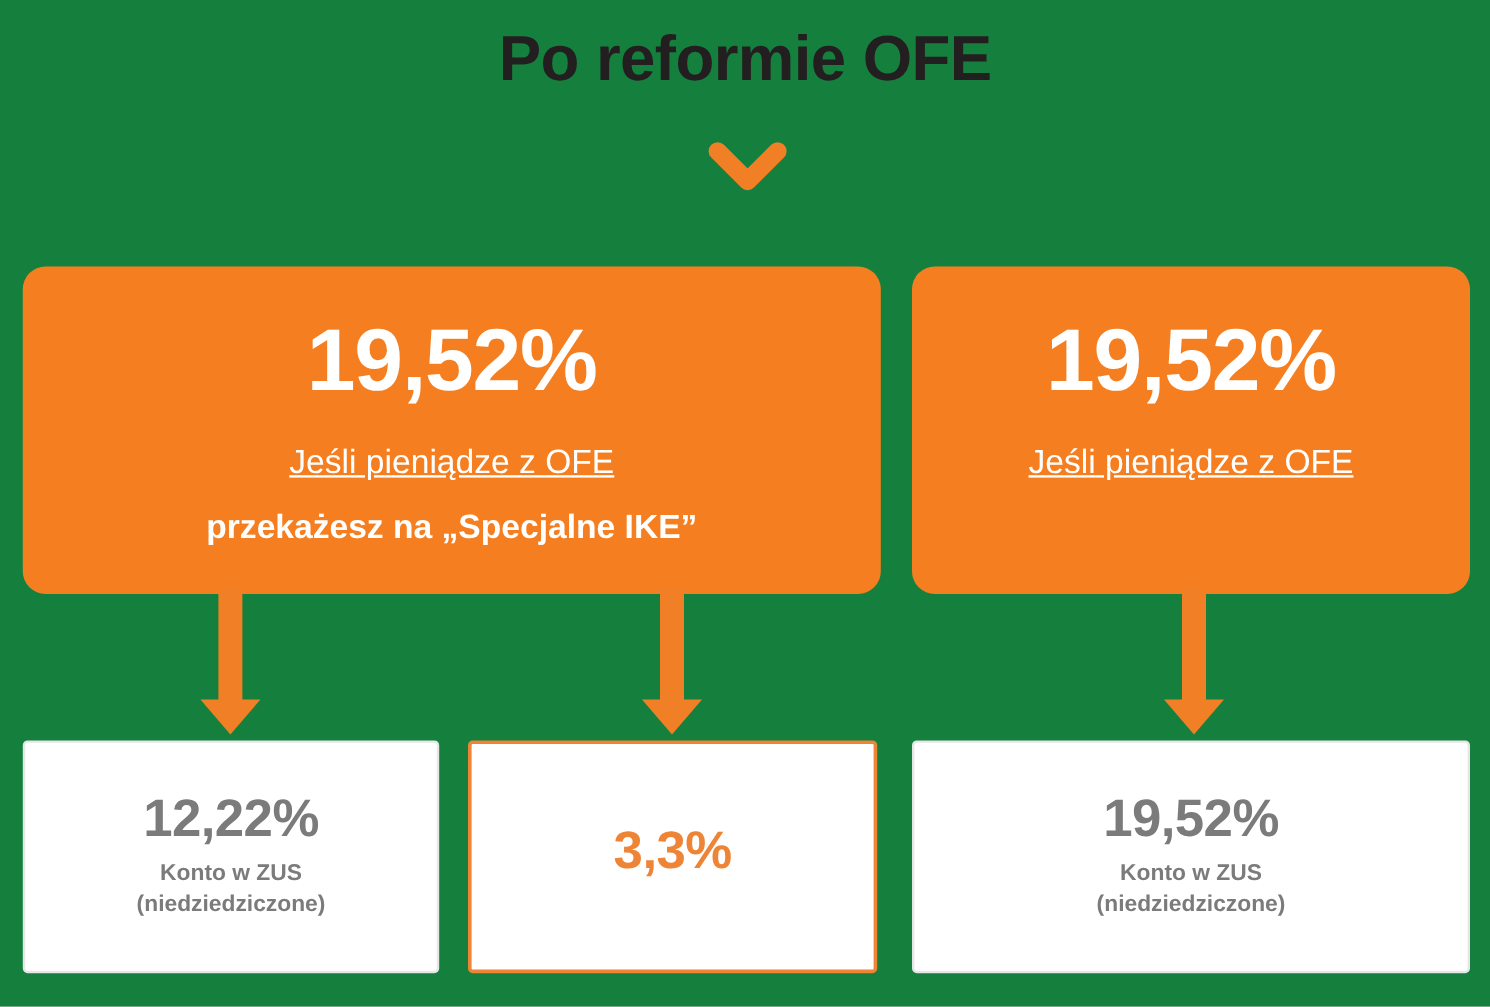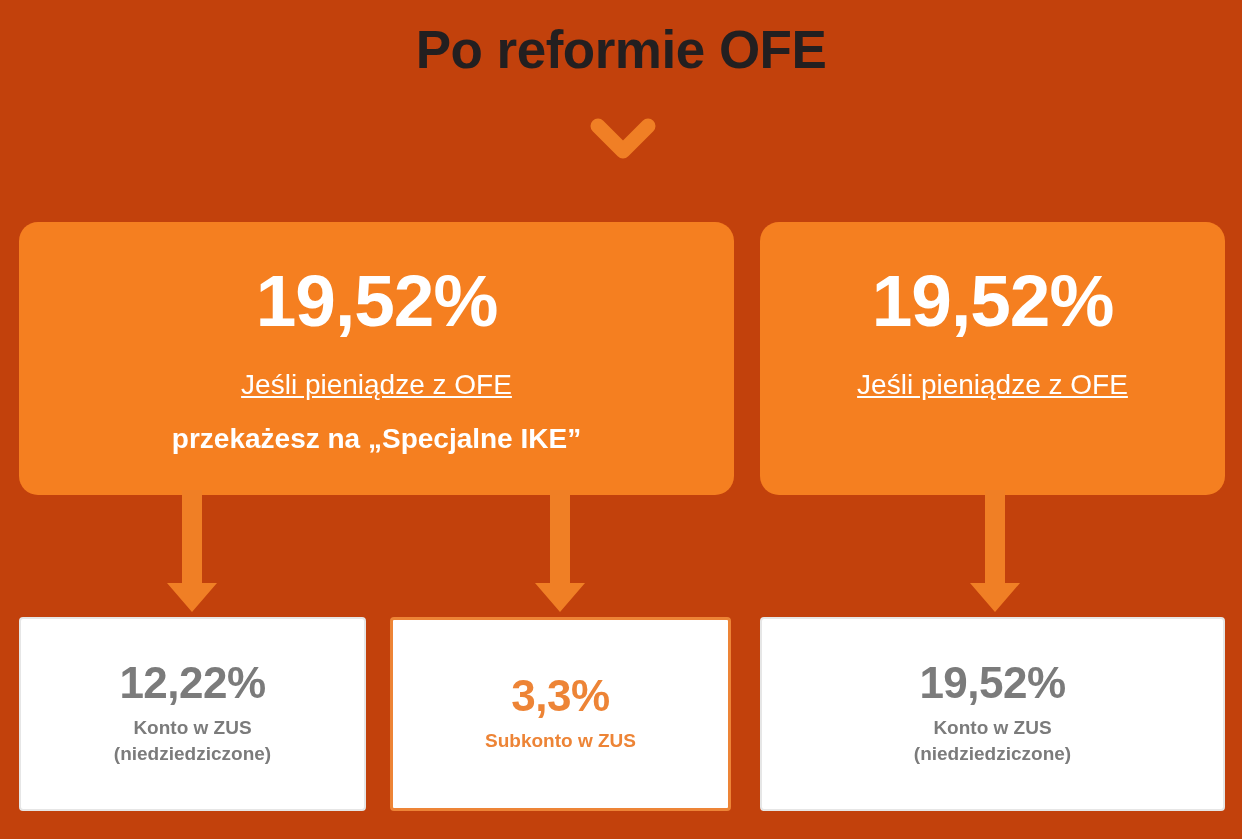--- a/index.html
+++ b/index.html
@@ -9,21 +9,21 @@
     background: #ffffff;
   }
   body {
     font-family: "Liberation Sans", "DejaVu Sans", sans-serif;
     -webkit-font-smoothing: antialiased;
   }
   #infographic {
     position: relative;
     width: 1242px;
     height: 839px;
-    background: #c2410c;
+    background: #15803d;
     overflow: hidden;
   }
 
   
   .page-title {
     position: absolute;
     left: 0;
     top: 22px;
     width: 1242px;
     text-align: center;
@@ -170,21 +170,20 @@
   </div>
 
   <div class="bottom-box b1">
     <div class="pct gray-text">12,22%</div>
     <div class="lbl gray-text">Konto w ZUS</div>
     <div class="lbl gray-text">(niedziedziczone)</div>
   </div>
 
   <div class="bottom-box b2">
     <div class="pct orange-text">3,3%</div>
-    <div class="lbl orange-text">Subkonto w ZUS</div>
   </div>
 
   <div class="bottom-box b3">
     <div class="pct gray-text">19,52%</div>
     <div class="lbl gray-text">Konto w ZUS</div>
     <div class="lbl gray-text">(niedziedziczone)</div>
   </div>
 
 </div>
 

